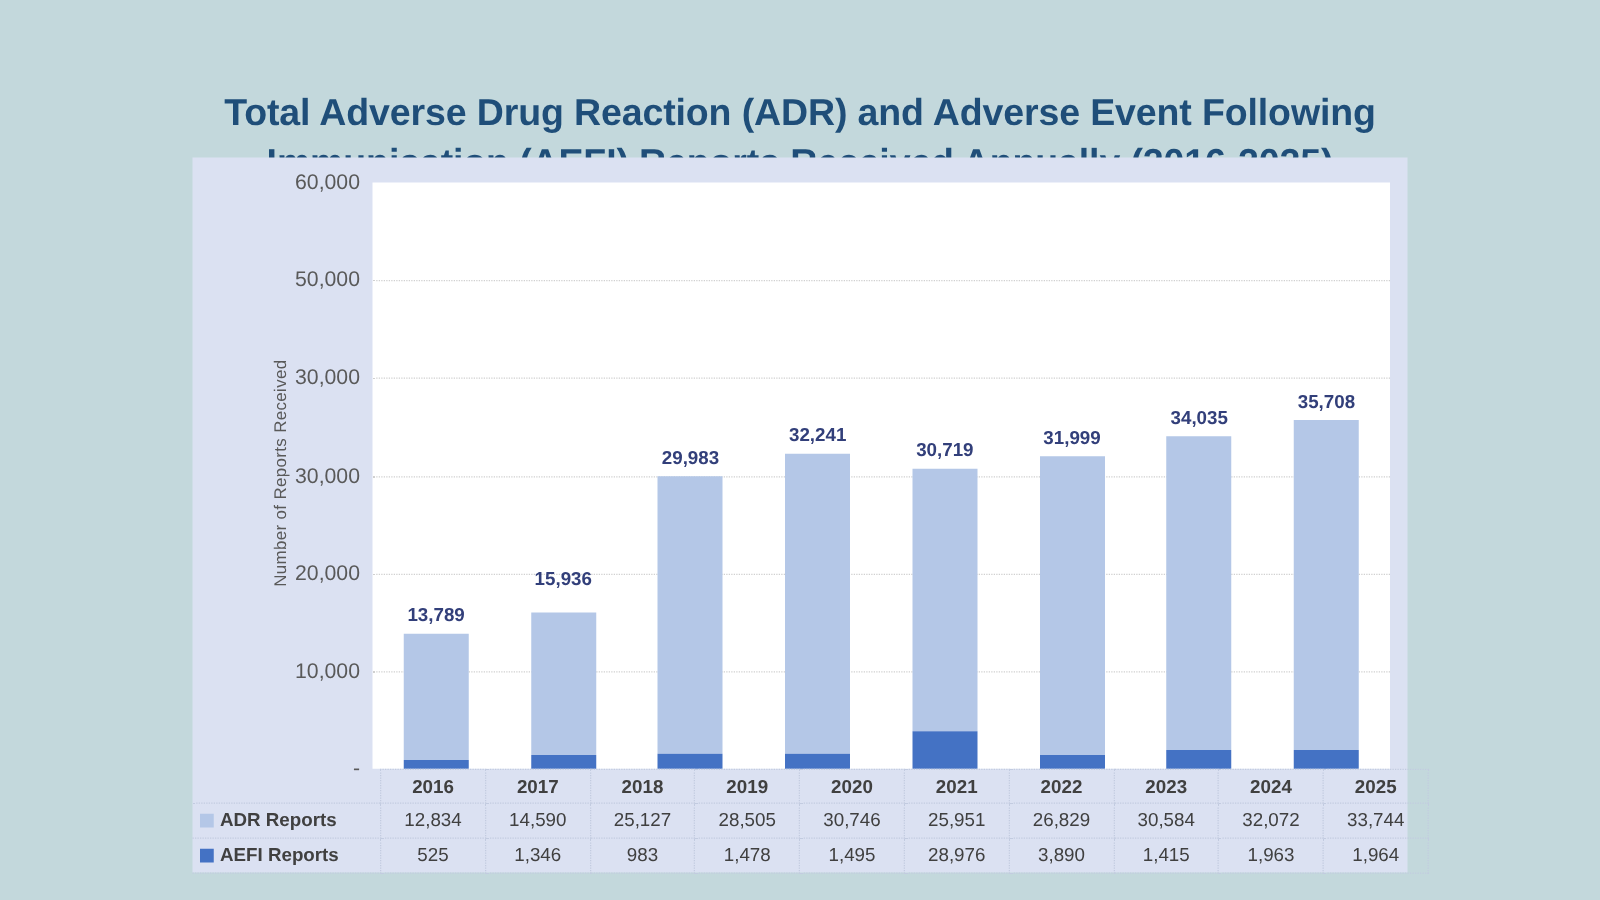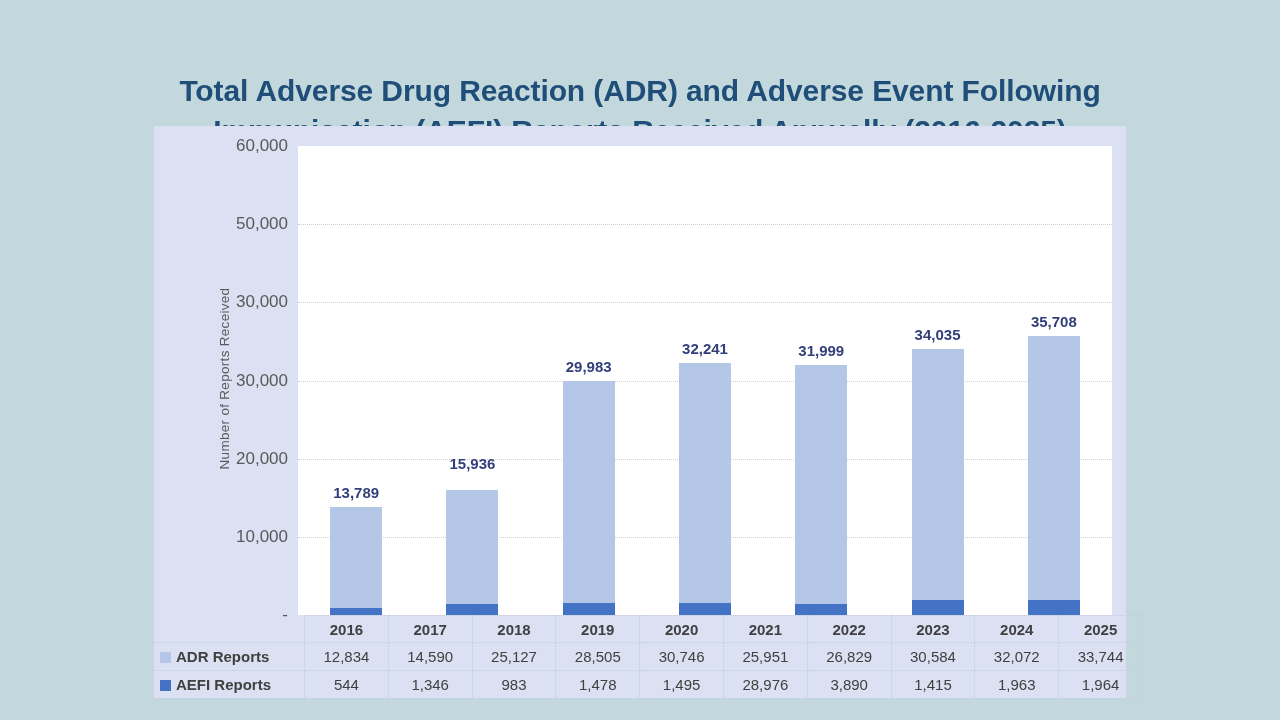--- a/index.html
+++ b/index.html
@@ -201,20 +201,27 @@
             <div class="seg-aefi" style="height: 11.553px;"></div>
           </div>
           <div class="total-label" style="bottom: 240.367px;">29,983</div>
         </div>
         <div class="bar-column">
           <div class="bar-stack">
             <div class="seg-adr" style="height: 240.331px;"></div>
             <div class="seg-aefi" style="height: 11.6859px;"></div>
           </div>
           <div class="total-label" style="bottom: 258.017px;">32,241</div>
+        </div>
+        <div class="bar-column">
+          <div class="bar-stack">
+            <div class="seg-adr" style="height: 209.713px;"></div>
+            <div class="seg-aefi" style="height: 30.4068px;"></div>
+          </div>
+          <div class="total-label" style="bottom: 246.12px;">30,719</div>
         </div>
         <div class="bar-column">
           <div class="bar-stack">
             <div class="seg-adr" style="height: 239.065px;"></div>
             <div class="seg-aefi" style="height: 11.0606px;"></div>
           </div>
           <div class="total-label" style="bottom: 256.126px;">31,999</div>
         </div>
         <div class="bar-column">
           <div class="bar-stack">
@@ -256,21 +263,21 @@
           <td style="width: 82.8px;">28,505</td>
           <td style="width: 82.8px;">30,746</td>
           <td style="width: 82.8px;">25,951</td>
           <td style="width: 82.8px;">26,829</td>
           <td style="width: 82.8px;">30,584</td>
           <td style="width: 82.8px;">32,072</td>
           <td style="width: 82.8px;">33,744</td>
         </tr>
         <tr>
           <td class="legend-cell"><span class="legend-swatch sw-aefi"></span><span>AEFI Reports</span></td>
-          <td style="width: 82.8px;">544</td>
+          <td style="width: 82.8px;">525</td>
           <td style="width: 82.8px;">1,346</td>
           <td style="width: 82.8px;">983</td>
           <td style="width: 82.8px;">1,478</td>
           <td style="width: 82.8px;">1,495</td>
           <td style="width: 82.8px;">28,976</td>
           <td style="width: 82.8px;">3,890</td>
           <td style="width: 82.8px;">1,415</td>
           <td style="width: 82.8px;">1,963</td>
           <td style="width: 82.8px;">1,964</td>
         </tr>

